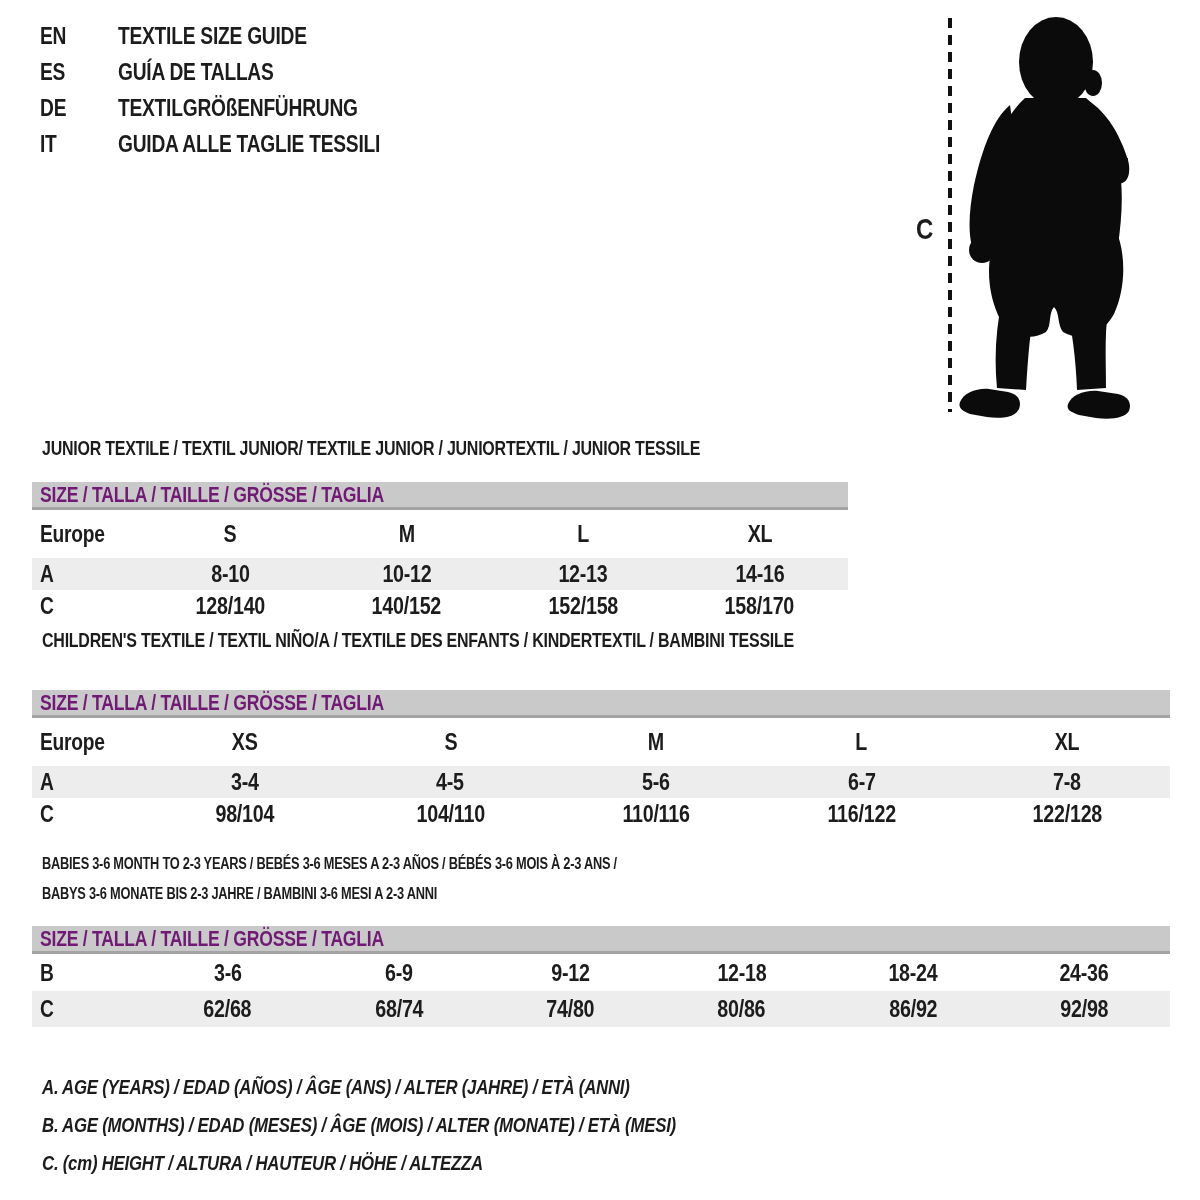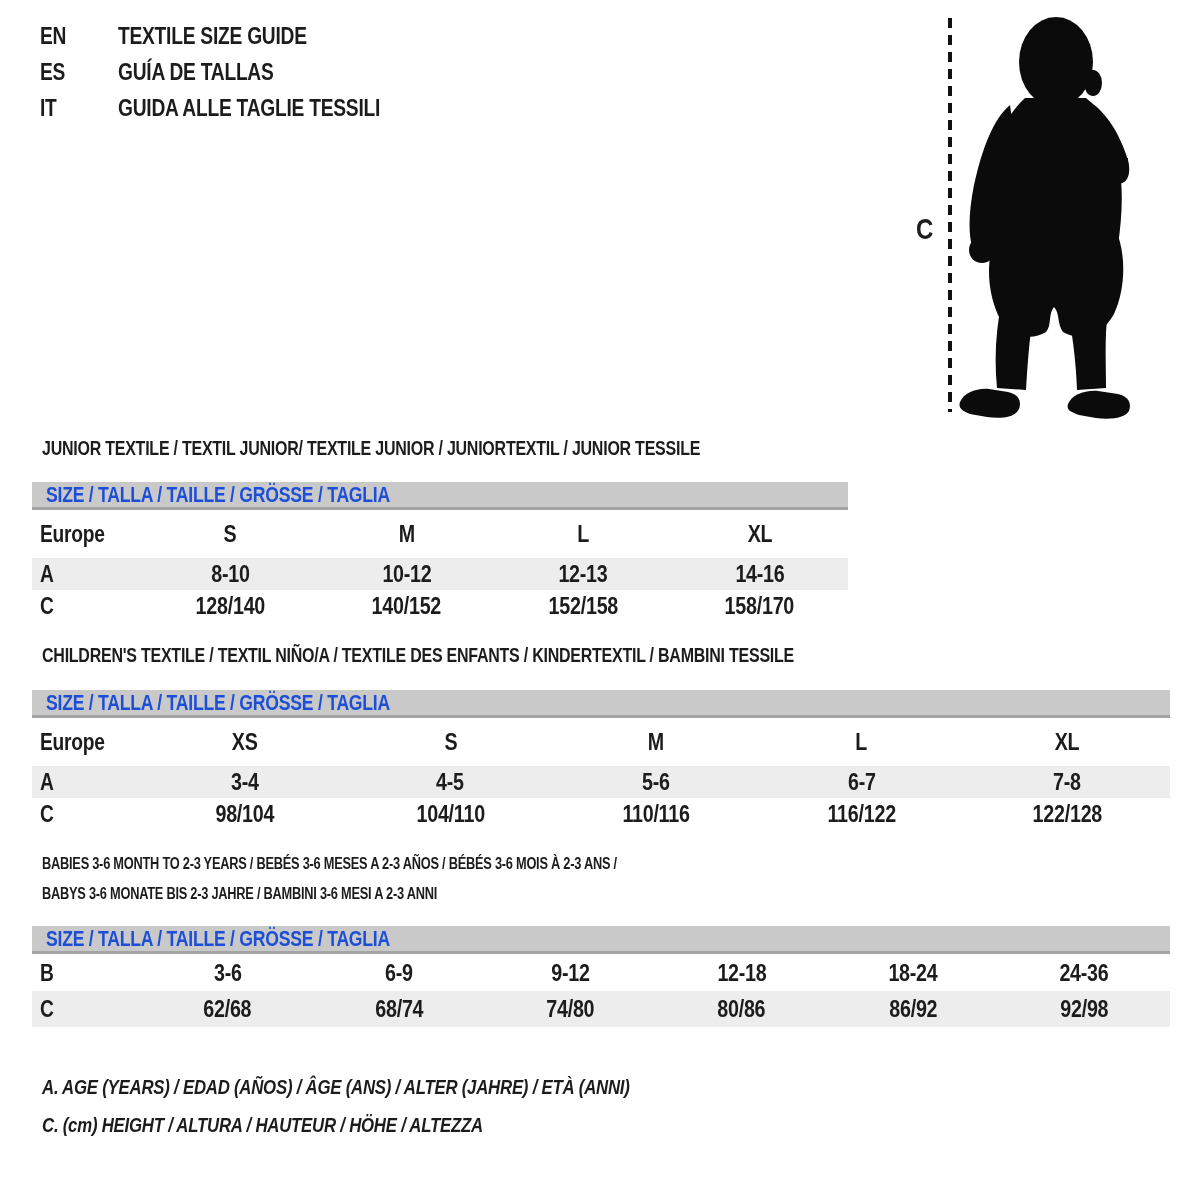--- a/index.html
+++ b/index.html
@@ -23,22 +23,22 @@
   .c-label{left:916px;top:212px;font-size:30px;}
 
   
   .sec-title{font-size:20px;line-height:24px;}
   .babies-title{font-size:16px;line-height:30px;}
 
   
   .tbl{position:absolute;left:32px;}
   .tbar{
     background:#c9c9c9;border-bottom:3px solid #a3a3a3;
-    height:25px;display:flex;align-items:center;padding-left:14px;
-    font-size:22px;color:#1d4ed8;
+    height:25px;display:flex;align-items:center;padding-left:8px;
+    font-size:22px;color:#701a75;
   }
   .trow{display:flex;align-items:center;font-size:24px;}
   .trow.shaded{background:#ededed;}
   .tlabel{width:110px;flex:none;padding-left:8px;box-sizing:border-box;text-align:left;}
   .tcell{flex:1;text-align:center;}
   .row-h1{height:48px;}
   .row-h2{height:32px;}
   .row-h3{height:37px;}
   .row-h4{height:36px;}
 
@@ -49,20 +49,24 @@
 <body>
 
 <div class="abs lang-block">
   <div class="lang-row">
     <span class="lang-code"><span class="sx">EN</span></span>
     <span class="sx">TEXTILE SIZE GUIDE</span>
   </div>
   <div class="lang-row">
     <span class="lang-code"><span class="sx">ES</span></span>
     <span class="sx">GUÍA DE TALLAS</span>
+  </div>
+  <div class="lang-row">
+    <span class="lang-code"><span class="sx">DE</span></span>
+    <span class="sx">TEXTILGRÖßENFÜHRUNG</span>
   </div>
   <div class="lang-row">
     <span class="lang-code"><span class="sx">IT</span></span>
     <span class="sx">GUIDA ALLE TAGLIE TESSILI</span>
   </div>
 </div>
 
 <svg class="abs figure-svg" width="300" height="430" viewBox="0 0 300 430" aria-hidden="true">
   <line x1="60" y1="18" x2="60" y2="412" stroke="#111111" stroke-width="4" stroke-dasharray="10 7"></line>
   <g fill="#0b0b0b">
@@ -106,21 +110,21 @@
   </div>
   <div class="trow row-h2">
     <div class="tlabel"><span class="sx">C</span></div>
     <div class="tcell"><span class="sxc">128/140</span></div>
     <div class="tcell"><span class="sxc">140/152</span></div>
     <div class="tcell"><span class="sxc">152/158</span></div>
     <div class="tcell"><span class="sxc">158/170</span></div>
   </div>
 </div>
 
-<div class="abs sec-title" style="left:42px;top:643px;">
+<div class="abs sec-title" style="left:42px;top:628px;">
   <span class="sx">CHILDREN'S TEXTILE / TEXTIL NIÑO/A / TEXTILE DES ENFANTS / KINDERTEXTIL / BAMBINI TESSILE</span>
 </div>
 <div class="tbl" style="top:690px;width:1138px;">
   <div class="tbar">
     <span class="sx">SIZE / TALLA / TAILLE / GRÖSSE / TAGLIA</span>
   </div>
   <div class="trow row-h1">
     <div class="tlabel"><span class="sx">Europe</span></div>
     <div class="tcell"><span class="sxc">XS</span></div>
     <div class="tcell"><span class="sxc">S</span></div>
@@ -172,15 +176,18 @@
     <div class="tcell"><span class="sxc">86/92</span></div>
     <div class="tcell"><span class="sxc">92/98</span></div>
   </div>
 </div>
 
 <div class="abs" style="left:42px;top:1068px;font-style:italic;">
   <div class="legend-line">
       <span class="sx">A. AGE (YEARS) / EDAD (AÑOS) / ÂGE (ANS) / ALTER (JAHRE) / ETÀ (ANNI)</span>
     </div>
   <div class="legend-line">
+      <span class="sx">B. AGE (MONTHS) / EDAD (MESES) / ÂGE (MOIS) / ALTER (MONATE) / ETÀ (MESI)</span>
+    </div>
+  <div class="legend-line">
       <span class="sx">C. (cm) HEIGHT / ALTURA / HAUTEUR / HÖHE / ALTEZZA</span>
     </div>
 </div>
 
 </body></html>

